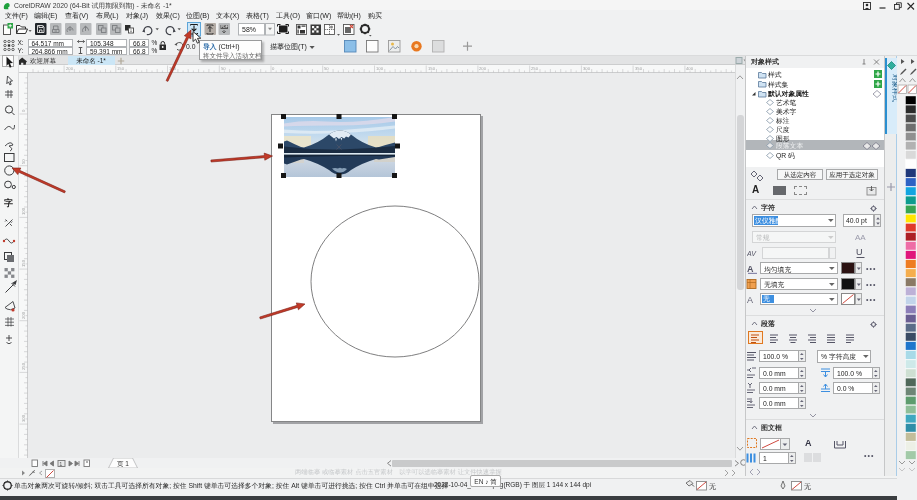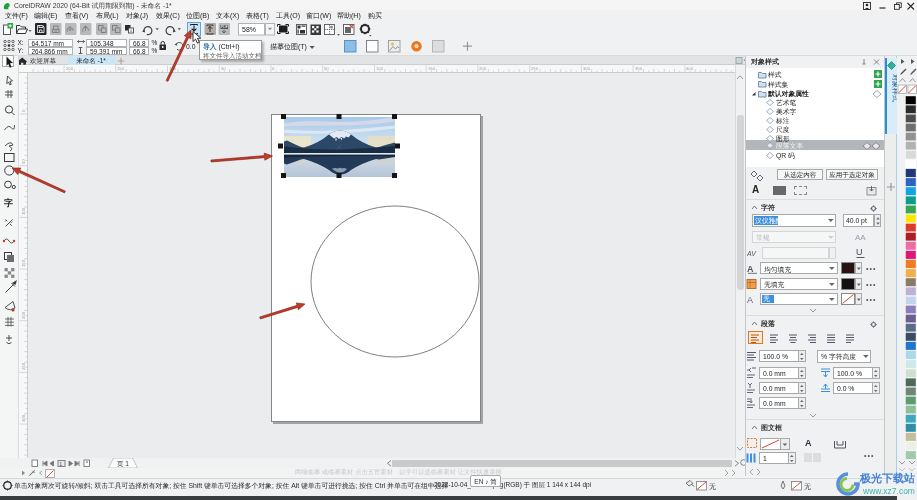--- a/index.html
+++ b/index.html
@@ -796,22 +796,12 @@
 </div>
 <svg class="abs" style="left:192px;top:31px" width="11" height="14">
       <path d="M1,0.5 L1,10.5 L3.6,8.2 L5.4,12.2 L7.3,11.3 L5.5,7.4 L8.8,7.2 Z" fill="#fff" stroke="#222" stroke-width="0.9"></path>
     </svg>
 <svg class="abs" style="left:0;top:0;pointer-events:none" width="917" height="500">
       <path d="M12.0,168.0 L20.8,168.0 L19.7,170.3 L65.4,191.1 L64.6,192.9 L18.8,172.3 L17.8,174.6 Z" fill="#c23a28" stroke="#7e2018" stroke-width="0.6"></path>
       <path d="M191.0,30.0 L190.9,38.8 L188.6,37.7 L167.9,81.4 L166.1,80.6 L186.6,36.8 L184.3,35.7 Z" fill="#c23a28" stroke="#7e2018" stroke-width="0.6"></path>
       <path d="M272.5,156.0 L264.8,160.2 L264.6,157.7 L211.1,162.0 L210.9,160.0 L264.4,155.6 L264.2,153.1 Z" fill="#c23a28" stroke="#7e2018" stroke-width="0.6"></path>
       <path d="M305.0,304.0 L298.4,309.8 L297.7,307.4 L260.3,319.0 L259.7,317.0 L297.0,305.3 L296.3,302.9 Z" fill="#c23a28" stroke="#7e2018" stroke-width="0.6"></path>
     </svg>
-<div class="abs" style="left:830px;top:466px;width:87px;height:34px">
-<svg width="87" height="34">
-<g opacity="0.9">
-<path d="M18,8 a10,10 0 1 0 10,10 l-4,0" fill="none" stroke="#4a85d8" stroke-width="3.6"></path>
-<path d="M17,12.5 a6,6 0 1 0 6,6" fill="none" stroke="#7ac143" stroke-width="3"></path>
-</g>
-<text x="30" y="16" font-size="11" fill="#3a7bd5" font-weight="bold" opacity="0.92">极光下载站</text>
-<text x="33" y="28" font-size="8.5" fill="#2bb3a3" opacity="0.92">www.xz7.com</text>
-</svg>
-</div>
 </div>
 </body></html>

